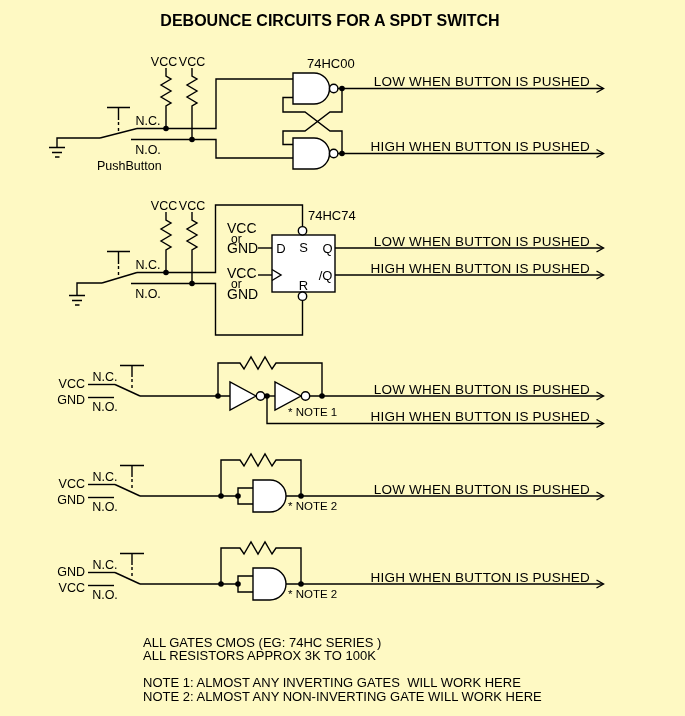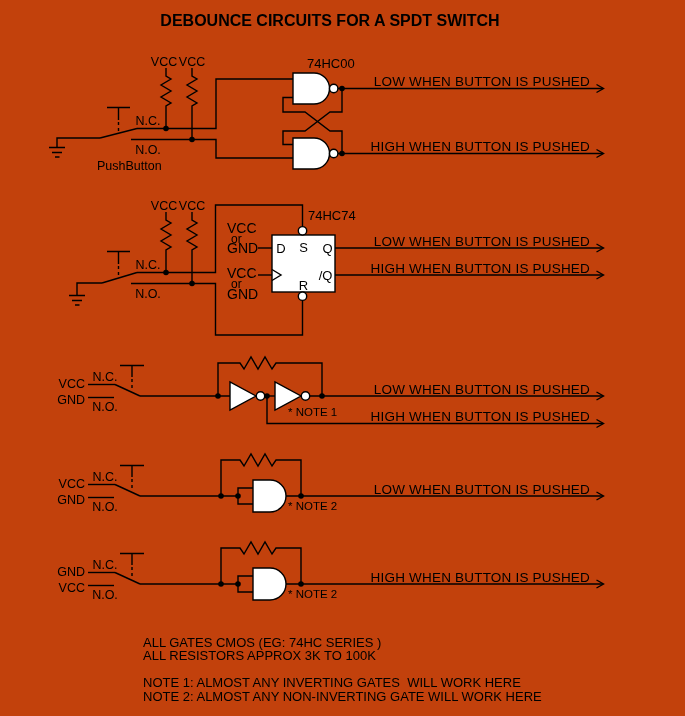--- a/index.html
+++ b/index.html
@@ -1,16 +1,16 @@
 <!DOCTYPE html>
 <html><head>
 <meta charset="utf-8">
 <style>
   html,body{margin:0;padding:0;background:#ffffff;}
-  .stage{position:relative;width:685px;height:716px;background:#c2410c;overflow:hidden;}
+  .stage{position:relative;width:685px;height:716px;background:#fef9c3;overflow:hidden;}
   svg{display:block;}
   svg text{fill:#000;font-family:"Liberation Sans","DejaVu Sans",sans-serif;}
   .t-title{font-size:16px;font-weight:bold;}
   .t-sig{font-size:13.5px;letter-spacing:.2px;}
   .t-chip{font-size:13px;}
   .t-lbl{font-size:12.5px;}
   .t-pin{font-size:13px;}
   .t-blk{font-size:14px;}
   .t-or{font-size:12px;}
   .t-note{font-size:11.5px;}

